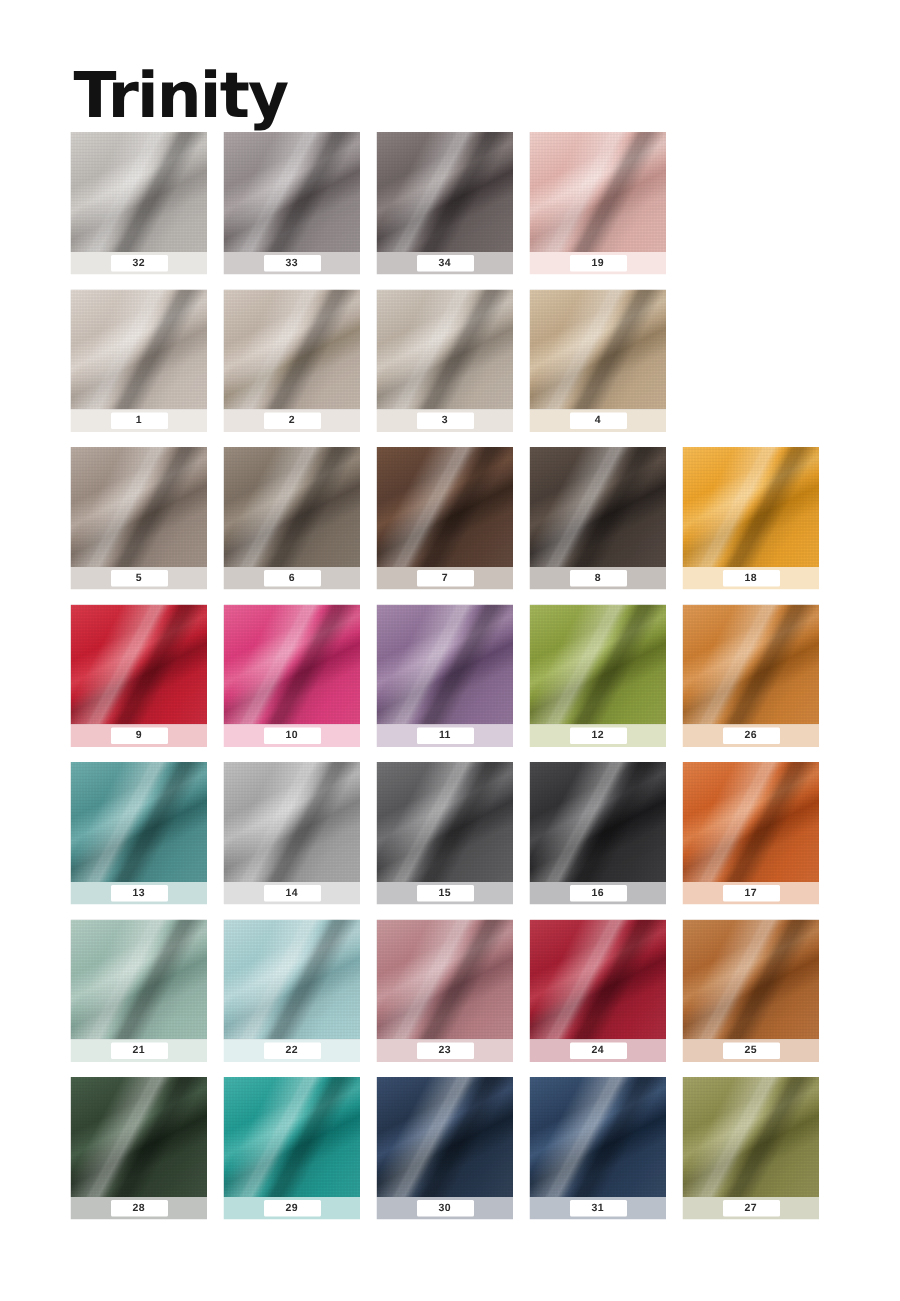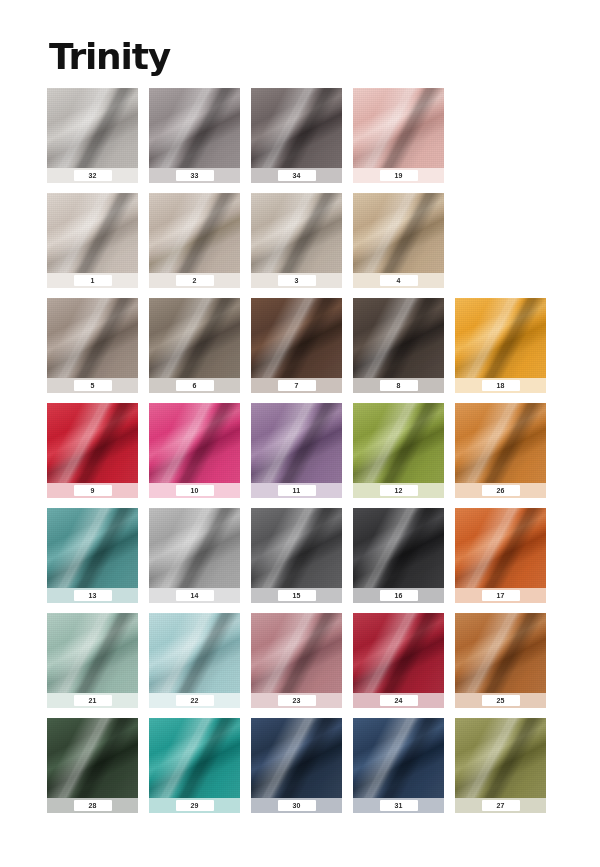--- a/index.html
+++ b/index.html
@@ -22,21 +22,21 @@
     inset: 0;
     background: #ffffff;
   }
 
   
   #title {
     position: absolute;
     left: 49px;
     top: 14px;
     font-family: "DejaVu Sans", "Liberation Sans", sans-serif;
-    font-size: 36px;
+    font-size: 42px;
     font-weight: 700;
     letter-spacing: -1.2px;
     color: #121212;
     line-height: 1.05;
     white-space: nowrap;
   }
 
   
   #grid {
     position: absolute;

